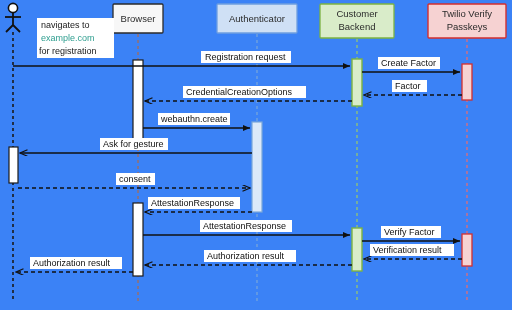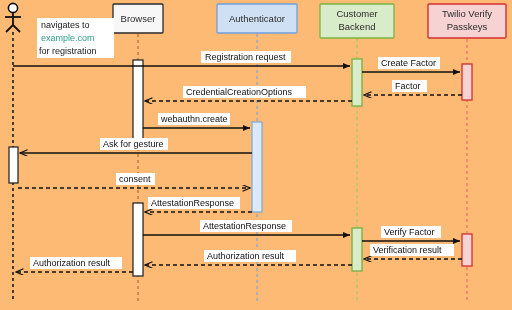--- a/index.html
+++ b/index.html
@@ -10,21 +10,21 @@
   body {
     width: 512px;
     height: 310px;
     overflow: hidden;
     font-family: "Liberation Sans", sans-serif;
   }
   #canvas {
     position: relative;
     width: 512px;
     height: 310px;
-    background: #fdba74;
+    background: #3b82f6;
     overflow: hidden;
   }
   svg#diagram {
     position: absolute;
     left: 0;
     top: 0;
     width: 512px;
     height: 310px;
     display: block;
   }

